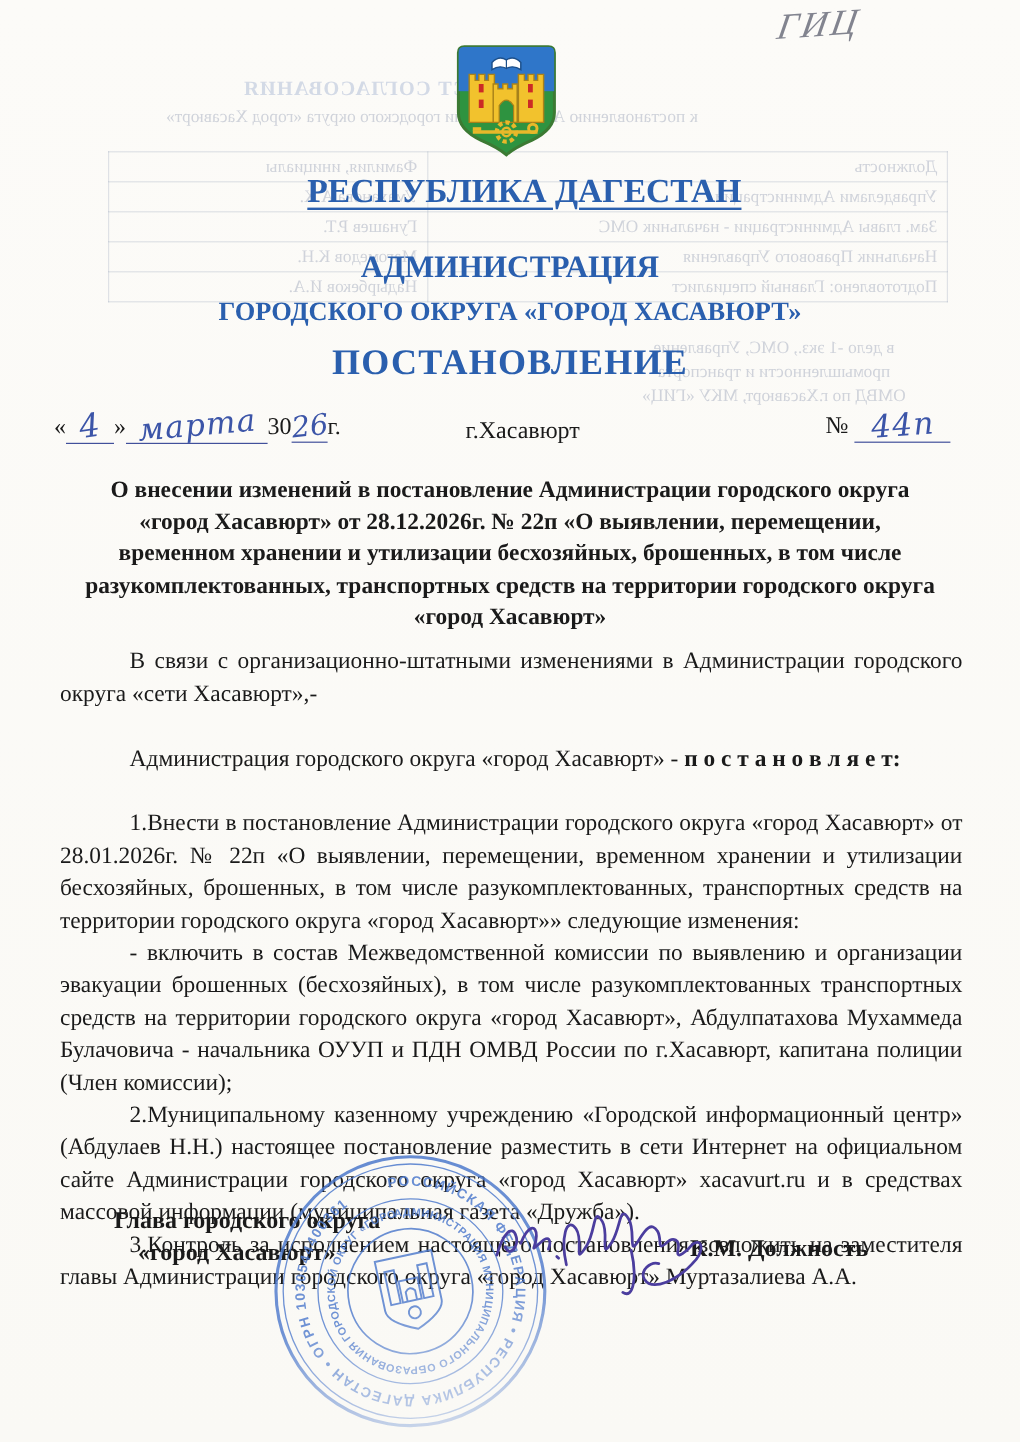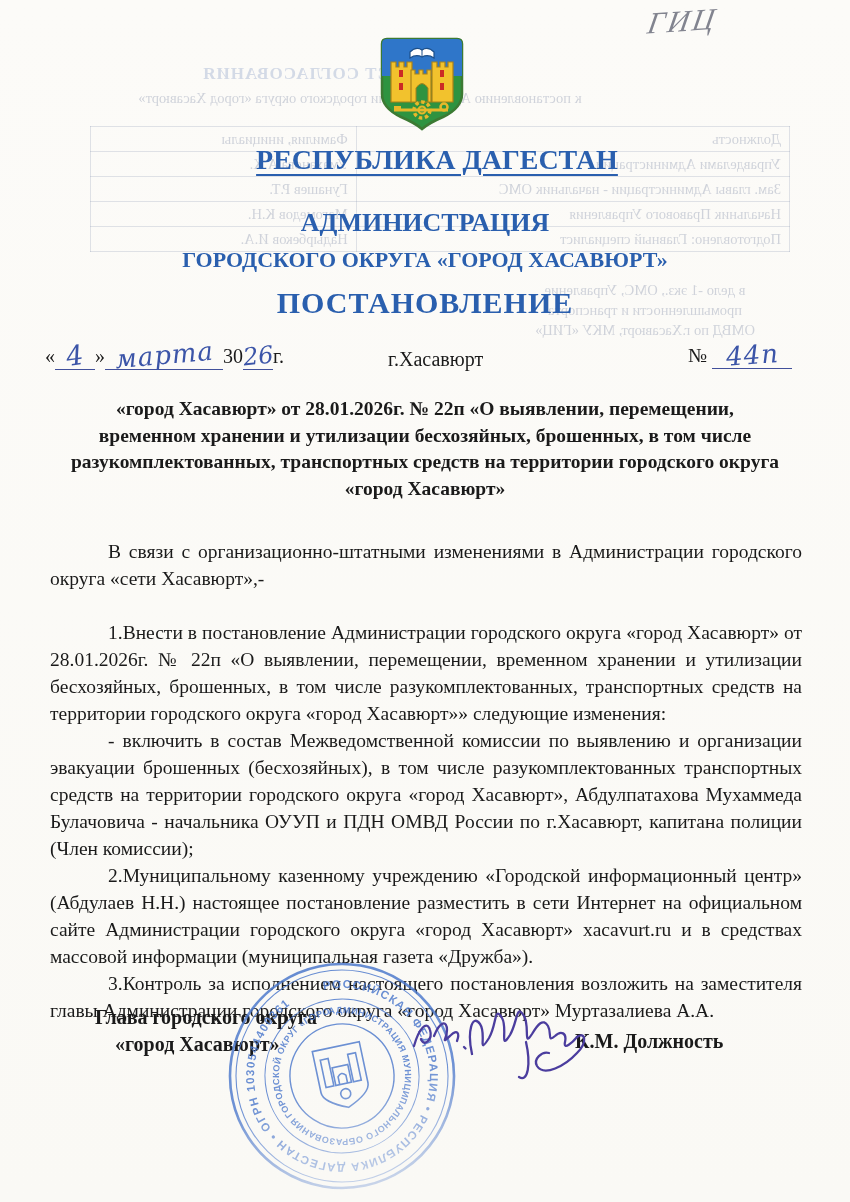--- a/index.html
+++ b/index.html
@@ -145,28 +145,30 @@
     <div class="dl-left">
       <span>«</span><span class="blank" style="width:40px"><span class="hand hand-day">4</span></span><span>»</span><span class="blank" style="width:118px"><span class="hand hand-month">марта</span></span><span>30</span><span class="blank" style="width:30px"><span class="hand hand-year">26</span></span><span>г.</span>
     </div>
     <div class="dl-city">г.Хасавюрт</div>
     <div class="dl-num">
       <span>№</span>&nbsp;<span class="blank" style="width:80px"><span class="hand hand-num">44п</span></span>
     </div>
   </div>
 
   <div class="doc-title">
-    <div>«город Хасавюрт» от 28.01.2026г. № 22п «О выявлении, перемещении,</div>
+    <div>О внесении изменений в постановление Администрации городского округа</div>
+    <div>«город Хасавюрт» от 28.12.2026г. № 22п «О выявлении, перемещении,</div>
     <div>временном хранении и утилизации бесхозяйных, брошенных, в том числе</div>
     <div>разукомплектованных, транспортных средств на территории городского округа</div>
     <div>«город Хасавюрт»</div>
   </div>
 
   <div class="body-text">
     <p>В связи с организационно-штатными изменениями в Администрации городского округа «сети Хасавюрт»,-</p>
+    <p class="p-gap"><span>Администрация городского округа «город Хасавюрт» - </span><b>п о с т а н о в л я е т:</b></p>
     <p class="p-gap">1.Внести в постановление Администрации городского округа «город Хасавюрт» от 28.01.2026г. № 22п «О выявлении, перемещении, временном хранении и утилизации бесхозяйных, брошенных, в том числе разукомплектованных, транспортных средств на территории городского округа «город Хасавюрт»» следующие изменения:</p>
     <p class="dash-item">- включить в состав Межведомственной комиссии по выявлению и организации эвакуации брошенных (бесхозяйных), в том числе разукомплектованных транспортных средств на территории городского округа «город Хасавюрт», Абдулпатахова Мухаммеда Булачовича - начальника ОУУП и ПДН ОМВД России по г.Хасавюрт, капитана полиции (Член комиссии);</p>
     <p>2.Муниципальному казенному учреждению «Городской информационный центр» (Абдулаев Н.Н.) настоящее постановление разместить в сети Интернет на официальном сайте Администрации городского округа «город Хасавюрт» xacavurt.ru и в средствах массовой информации (муниципальная газета «Дружба»).</p>
     <p>3.Контроль за исполнением настоящего постановления возложить на заместителя главы Администрации городского округа «город Хасавюрт» Муртазалиева А.А.</p>
   </div>
 
   <div class="sig-left">
     <div>Глава городского округа</div>
     <div class="l2">«город Хасавюрт»</div>
   </div>

